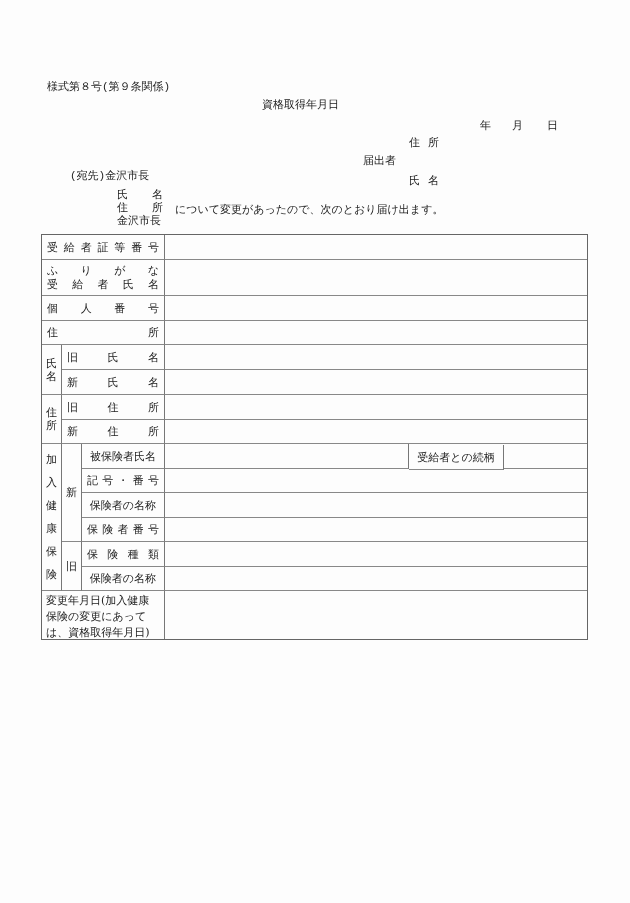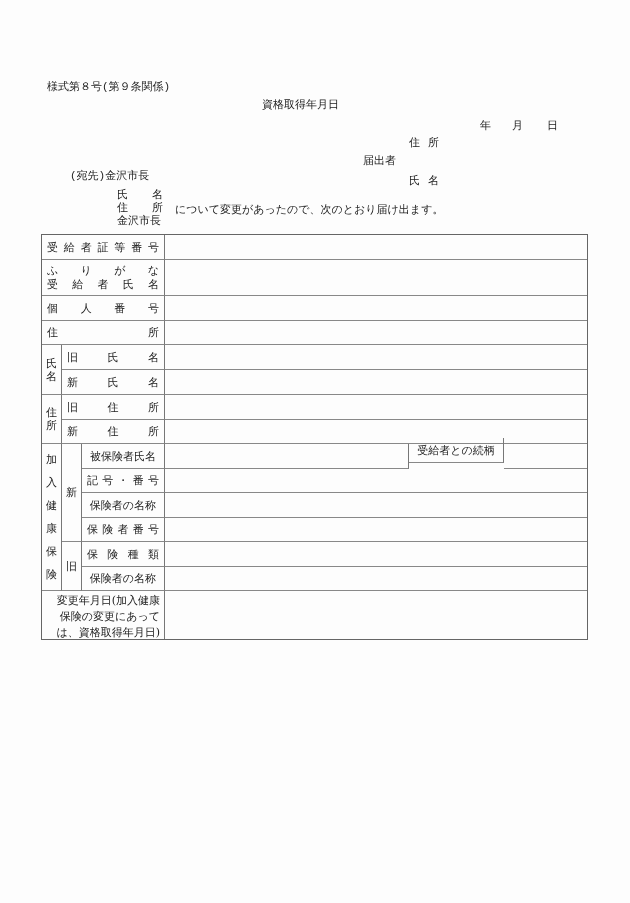--- a/index.html
+++ b/index.html
@@ -144,21 +144,21 @@
       <span>健</span>
       <span>康</span>
       <span>保</span>
       <span>険</span>
   </div>
   <div class="cell vert" style="left:20px;top:209px;width:20px;height:98px;">新</div>
   <div class="cell vert" style="left:20px;top:307px;width:20px;height:49px;">旧</div>
 
   <div class="cell lbl center" style="left:40px;top:209px;width:83px;height:25px;font-family:Liberation Mono, monospace;">被保険者氏名</div>
   <div class="cell val" style="left:123px;top:209px;width:244px;height:25px;"></div>
-  <div class="cell lbl center" style="left:367px;top:203px;width:95px;height:25px;">受給者との続柄</div>
+  <div class="cell lbl center" style="left:367px;top:210px;width:95px;height:25px;">受給者との続柄</div>
   <div class="cell val" style="left:462px;top:209px;width:83px;height:25px;border-right:none;"></div>
 
   <div class="cell lbl" style="left:40px;top:234px;width:83px;height:24px;">
     <span>記</span>
       <span>号</span>
       <span>・</span>
       <span>番</span>
       <span>号</span>
   </div>
   <div class="cell val" style="left:123px;top:234px;width:422px;height:24px;border-right:none;"></div>
@@ -179,15 +179,15 @@
     <span>保</span>
       <span>険</span>
       <span>種</span>
       <span>類</span>
   </div>
   <div class="cell val" style="left:123px;top:307px;width:422px;height:25px;border-right:none;"></div>
 
   <div class="cell lbl center" style="left:40px;top:332px;width:83px;height:24px;">保険者の名称</div>
   <div class="cell val" style="left:123px;top:332px;width:422px;height:24px;border-right:none;"></div>
 
-  <div class="cell note" style="left:0;top:356px;width:123px;height:48px;border-bottom:none;text-align:right;">変更年月日(加入健康保険の変更にあっては、資格取得年月日)</div>
+  <div class="cell note" style="left:0;top:356px;width:123px;height:48px;border-bottom:none;">変更年月日(加入健康保険の変更にあっては、資格取得年月日)</div>
   <div class="cell val" style="left:123px;top:356px;width:422px;height:48px;border-right:none;border-bottom:none;"></div>
 </div>
 
 </body></html>

